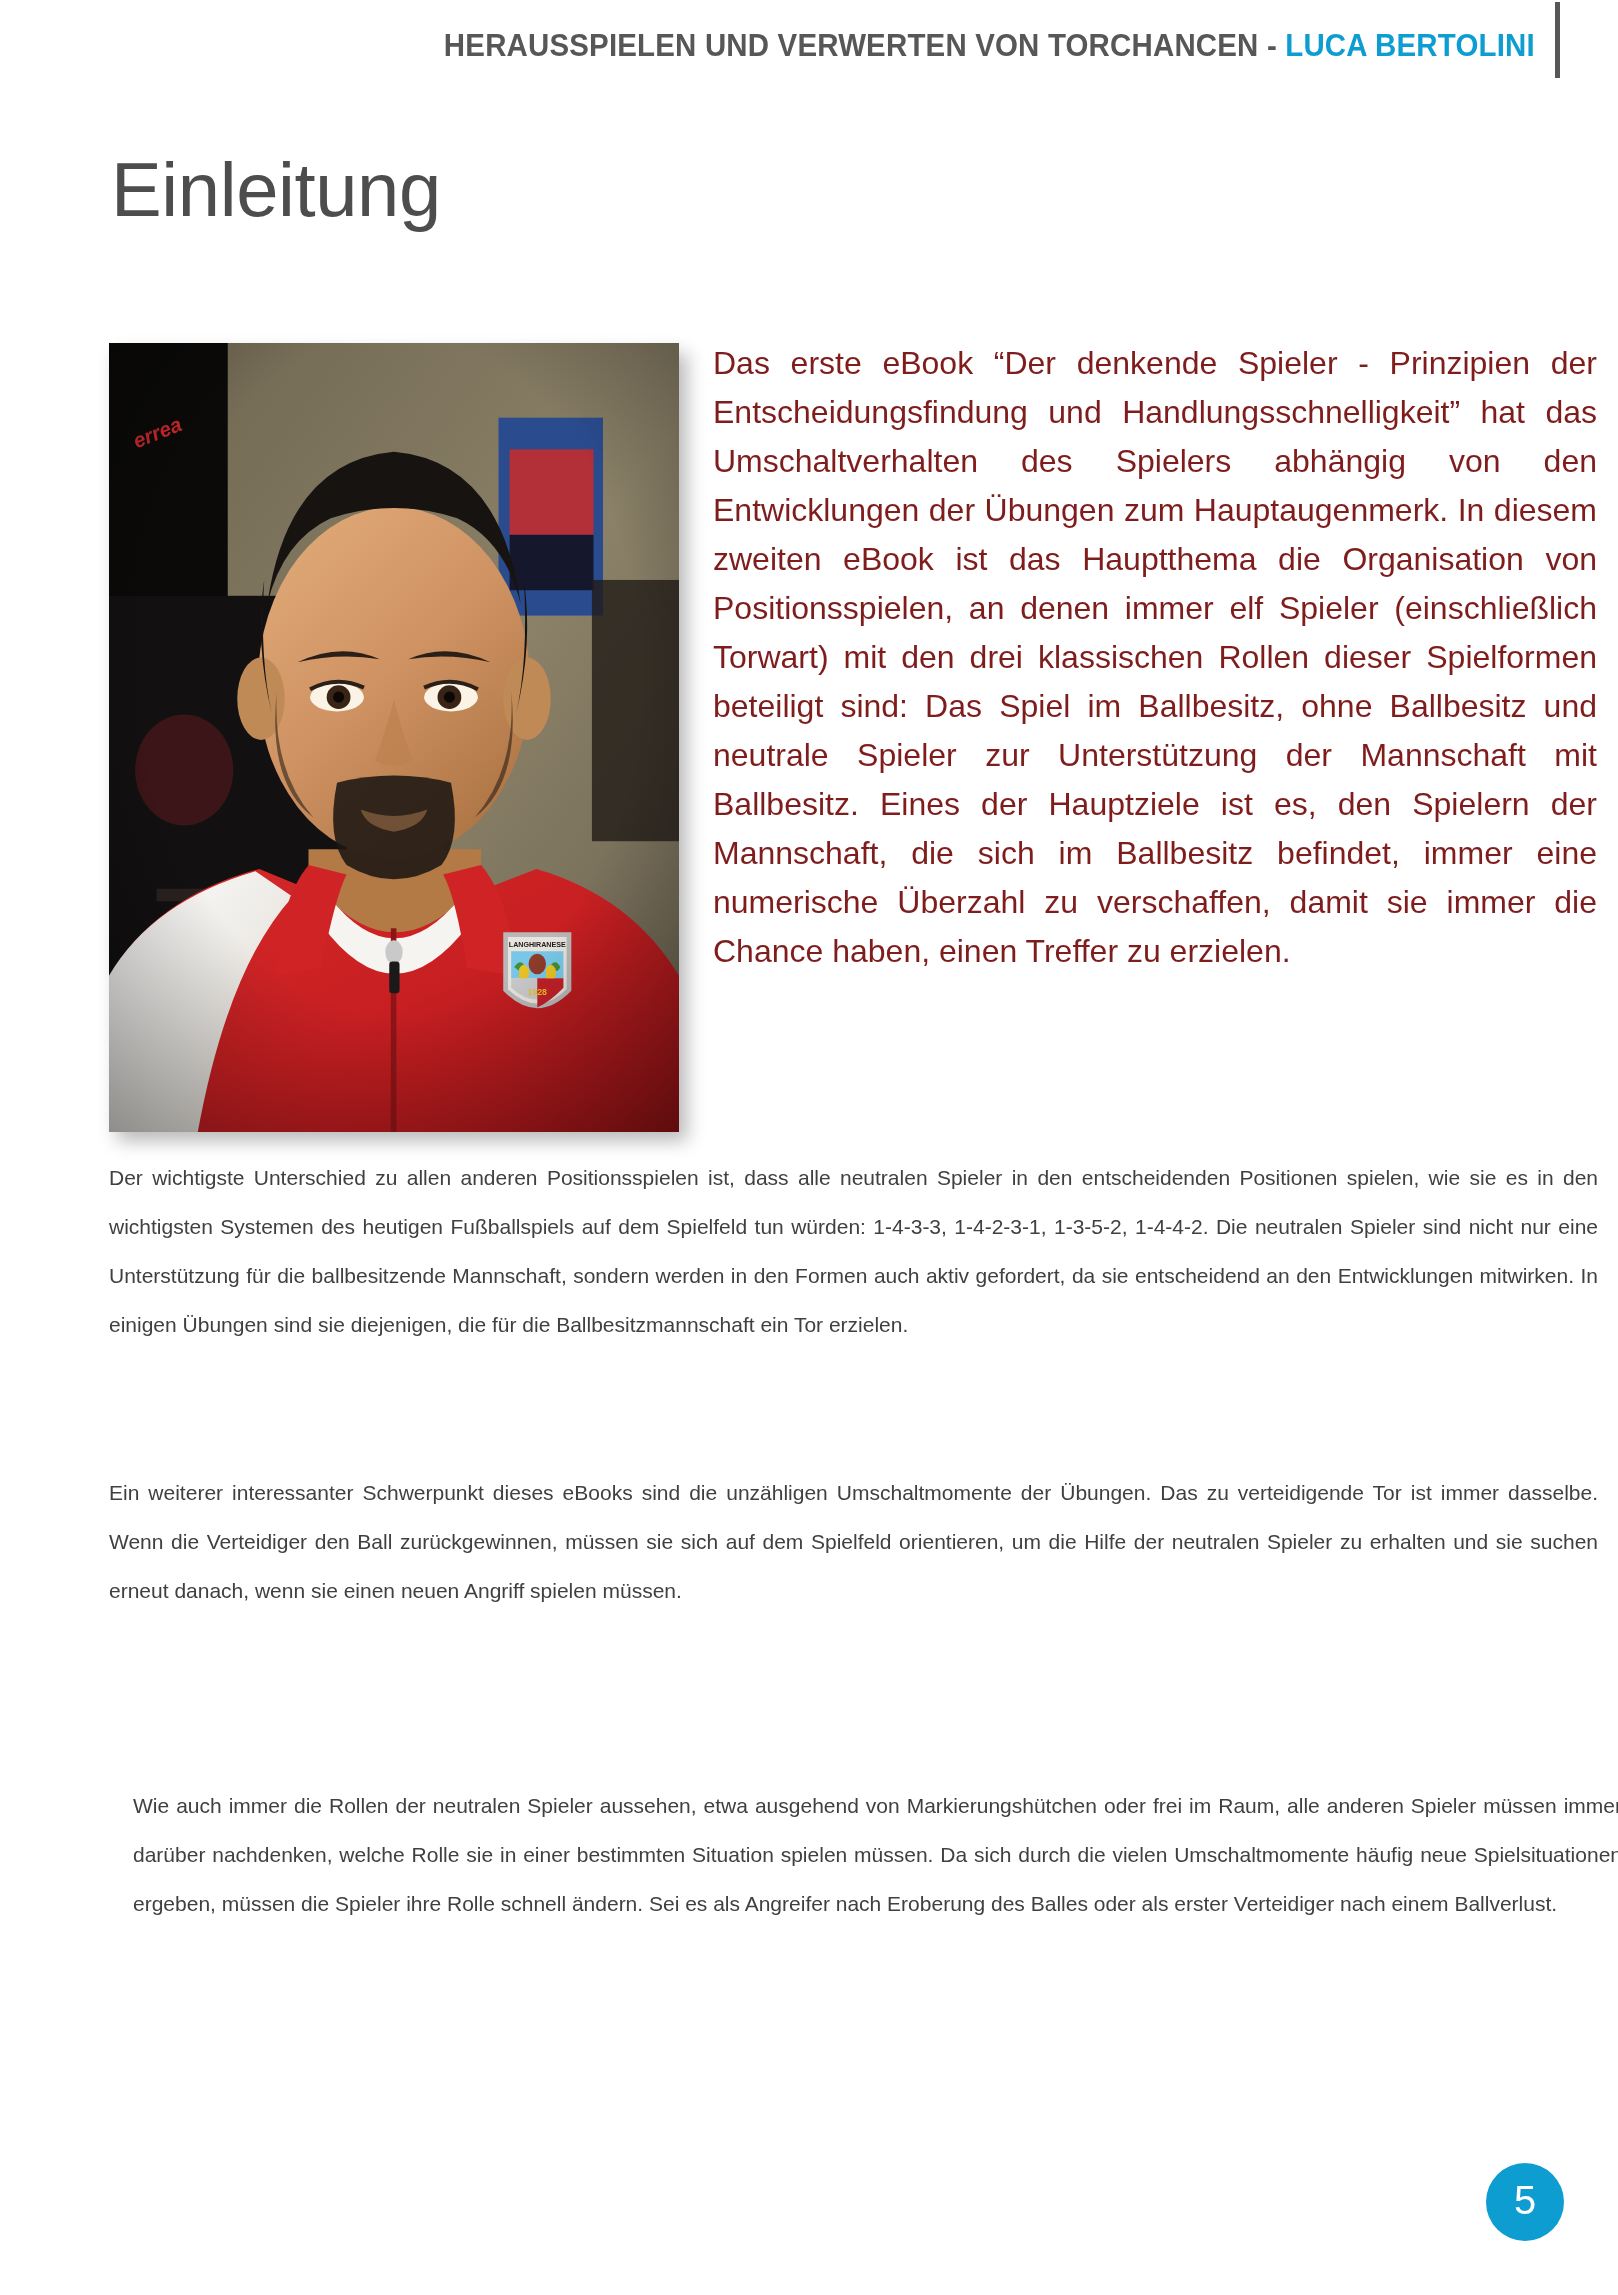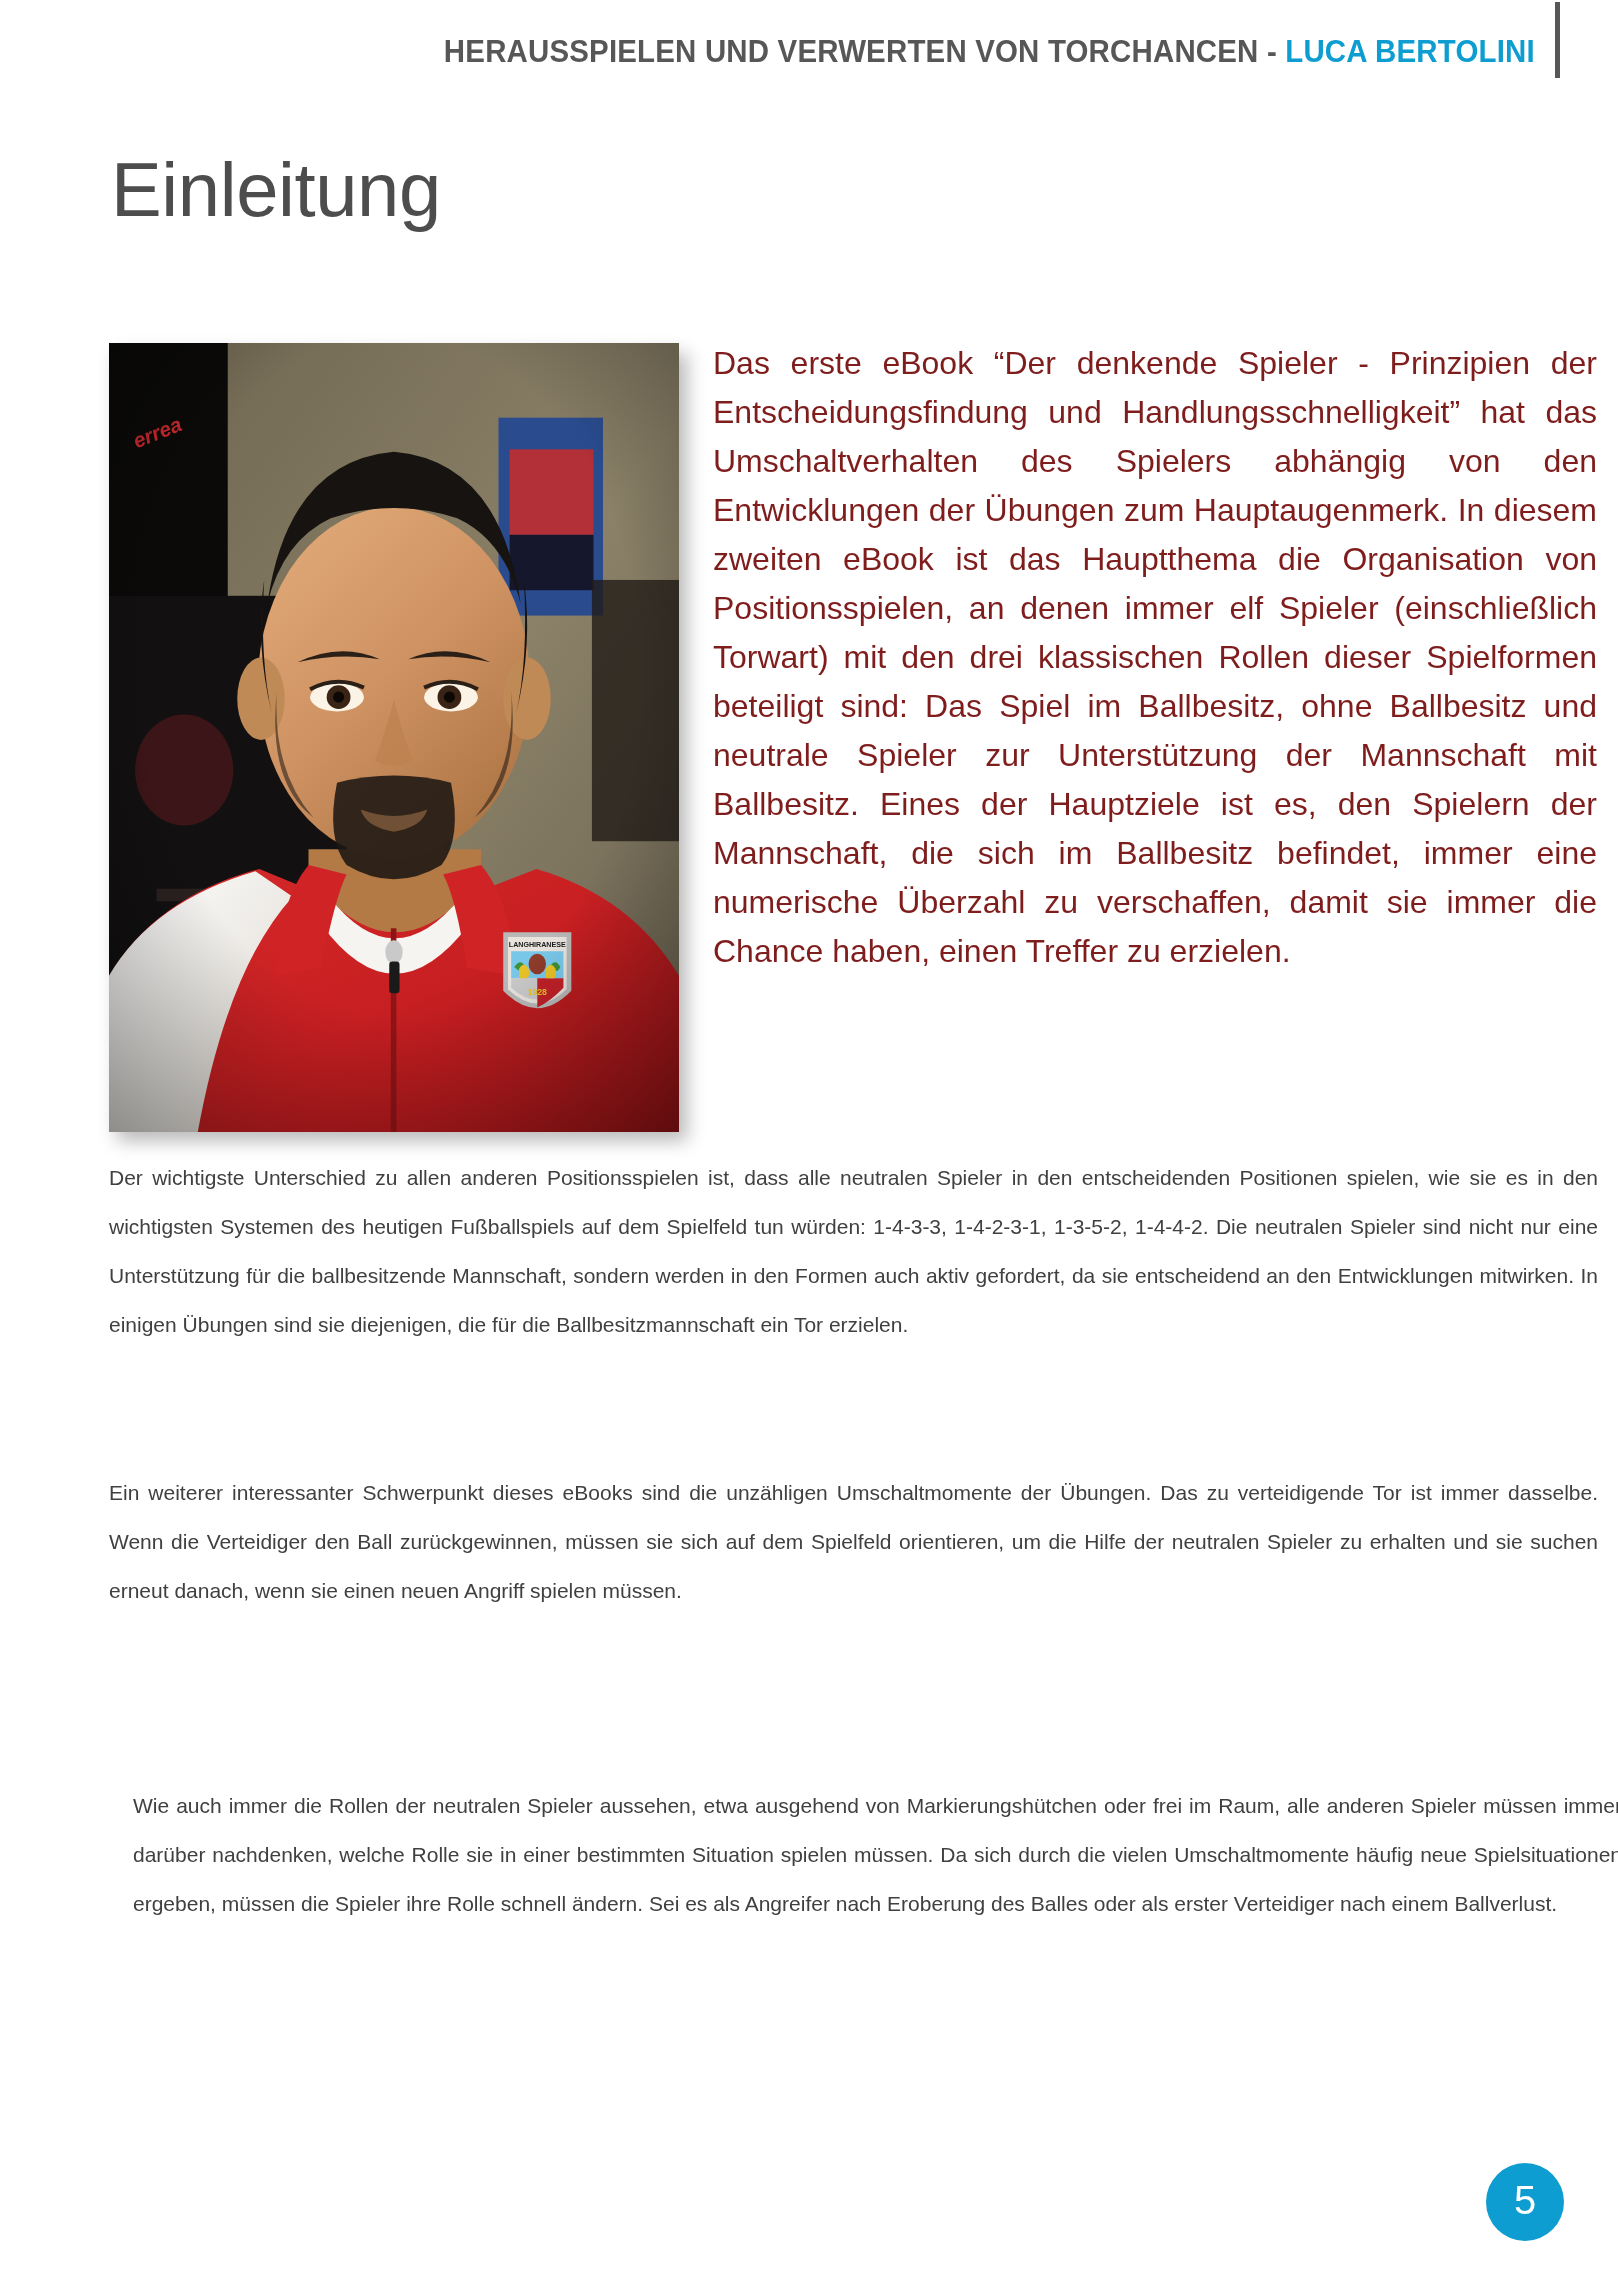--- a/index.html
+++ b/index.html
@@ -19,21 +19,21 @@
   .page {
     position: absolute;
     inset: 0;
     background: #ffffff;
   }
 
   
   .running-head {
     position: absolute;
     left: 0;
-    top: 24px;
+    top: 18px;
     width: 1535px;
     height: 54px;
     display: flex;
     align-items: center;
     justify-content: flex-end;
     white-space: nowrap;
   }
   .running-head-text {
     font-size: 32px;
     font-weight: bold;

